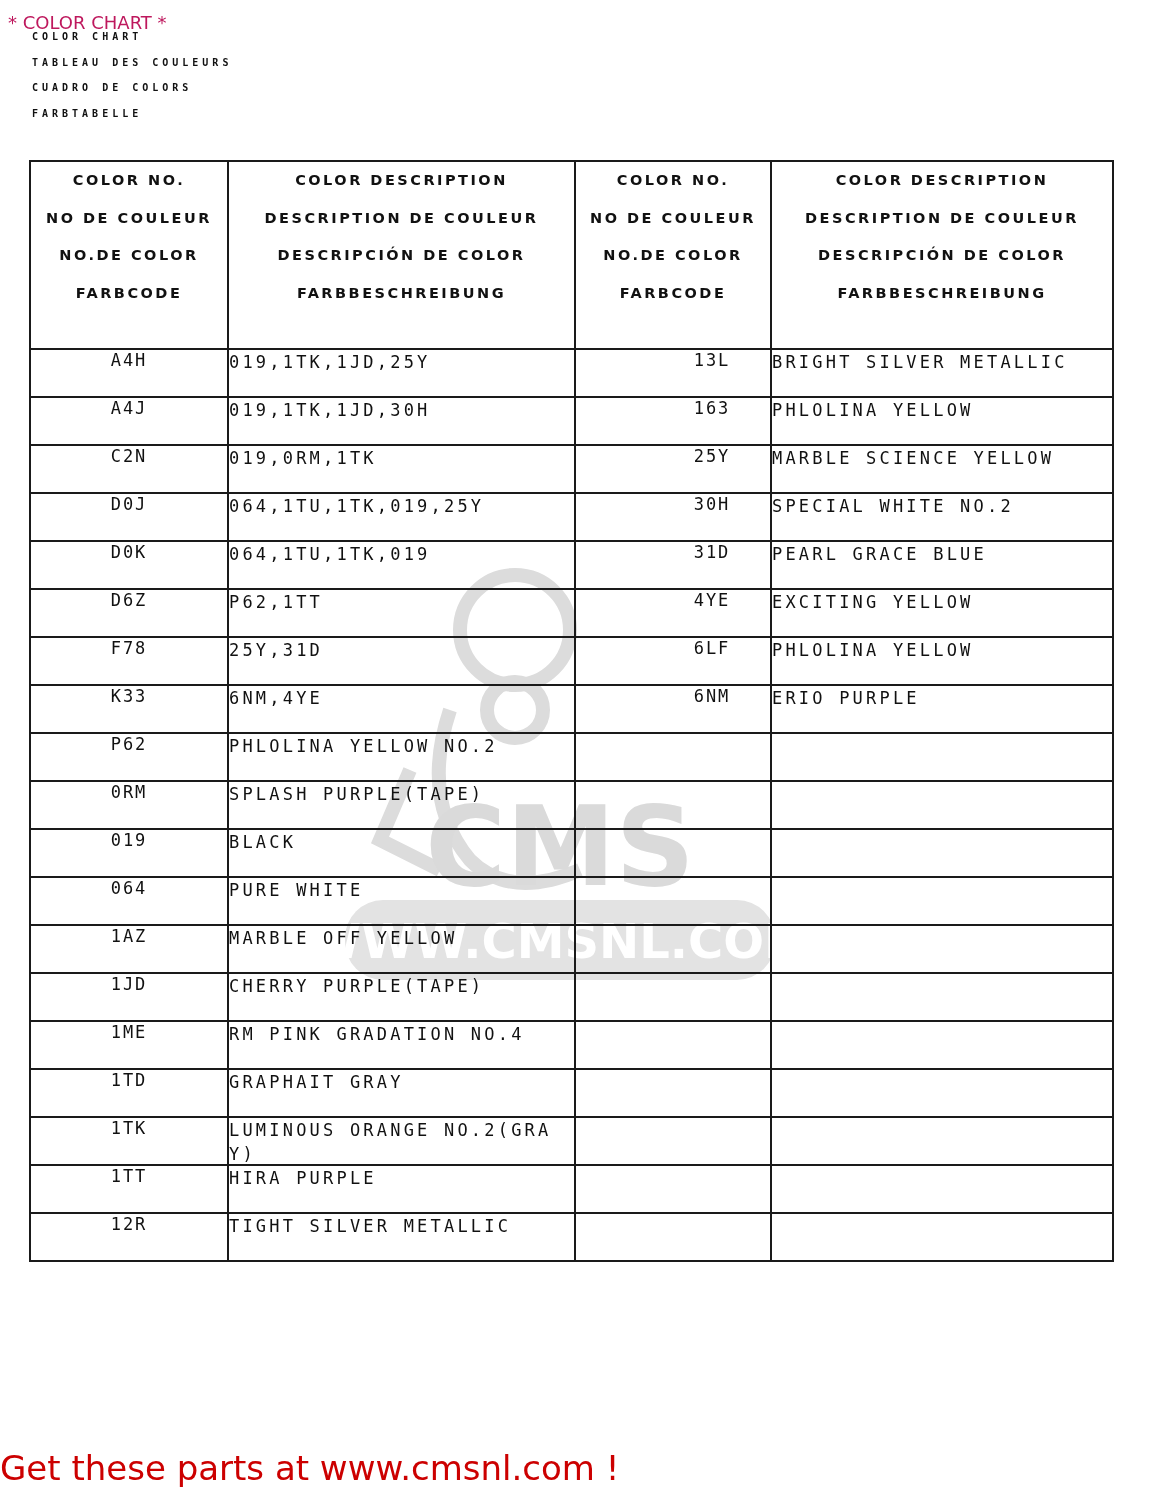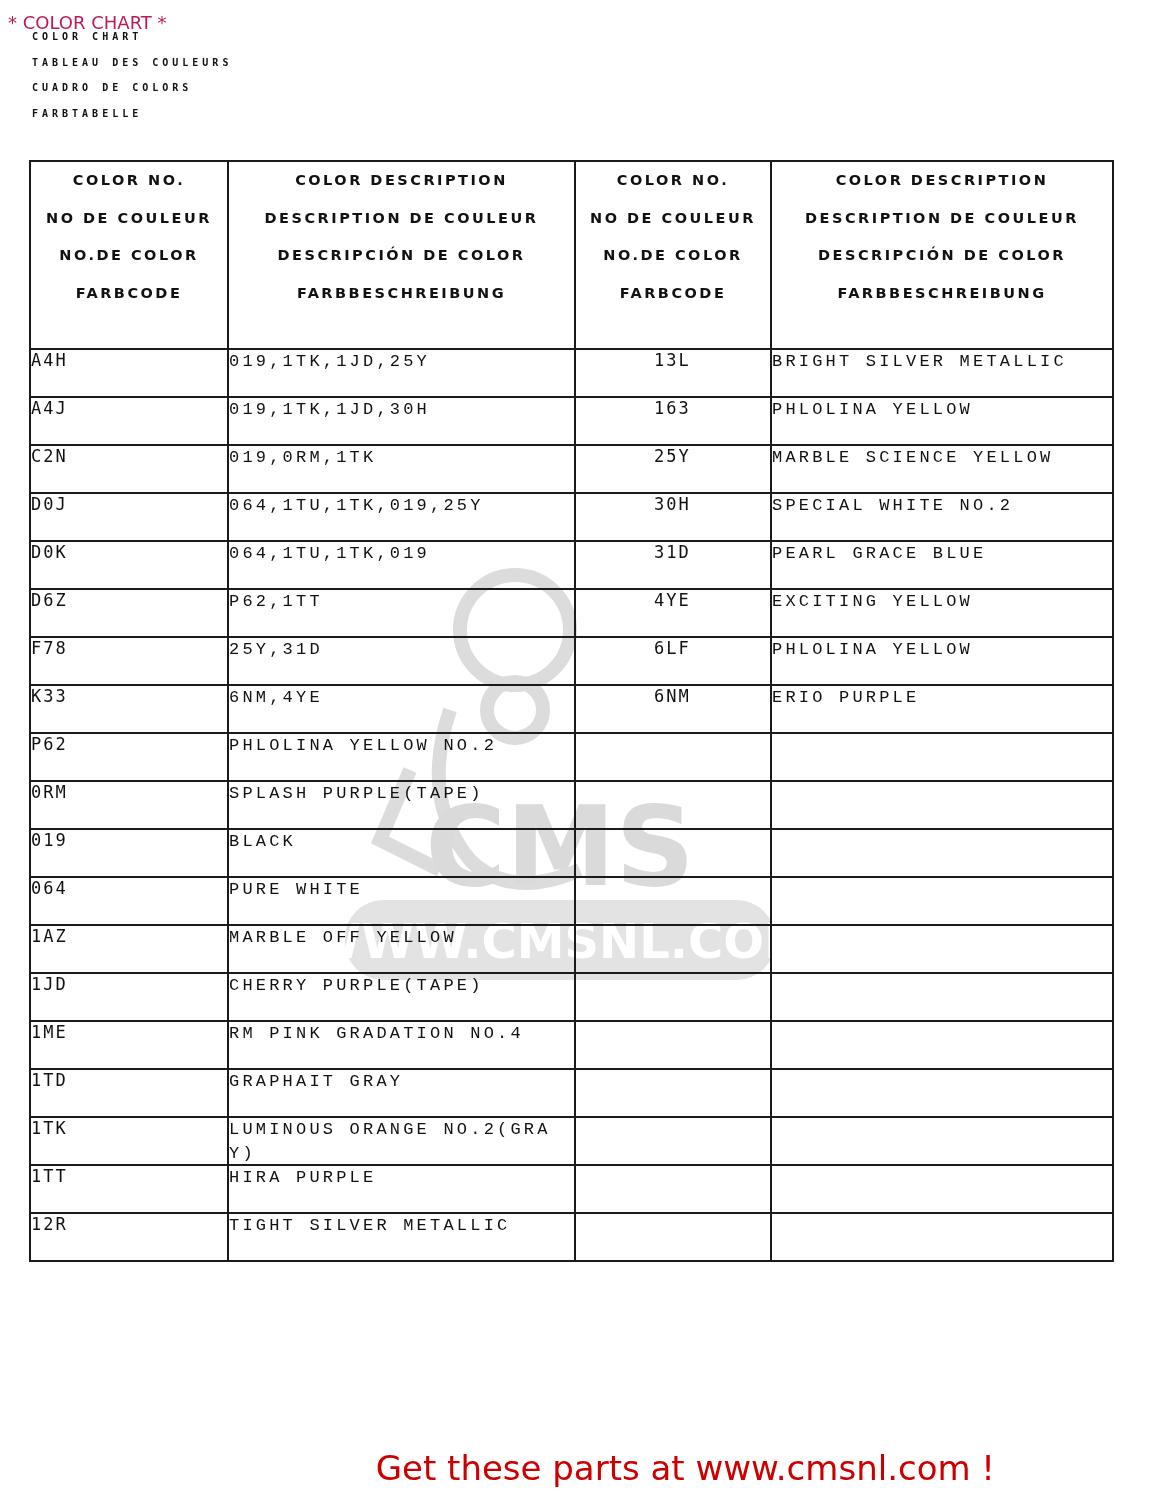--- a/index.html
+++ b/index.html
@@ -36,27 +36,27 @@
     table.chart td, table.chart th {
       border: 2px solid #1a1a1a; vertical-align: top; padding: 0; background: transparent;
     }
     th.hdr {
       height: 186px; text-align: center; font-weight: bold;
       font-family: "DejaVu Sans", sans-serif; font-size: 14.5px; letter-spacing: 2.5px;
       line-height: 37.5px; padding: 20px 0 0 10px;
     }
     th.hdr div { white-space: nowrap; }
     td { height: 46px; }
-    td.code { padding: 8px 0 0 80px; letter-spacing: 2px; }
+    td.code { padding: 8px 0 0 80px; letter-spacing: 2px; text-align: center; }
     td.code.r { padding-left: 78px; }
-    td.desc { padding: 8px 6px 0 16px; letter-spacing: 3.2px; line-height: 24px; word-break: break-all; font-family: Liberation Mono, monospace; }
+    td.desc { padding: 8px 6px 0 16px; letter-spacing: 3.2px; line-height: 24px; word-break: break-all; }
     td .cell { display: block; overflow: hidden; max-height: 44px; }
 
     .footer {
-      position: absolute; left: 0; top: 1448px; width: 995px; text-align: right;
+      position: absolute; left: 0; top: 1448px; width: 995px; text-align: left;
       font-family: "DejaVu Sans", sans-serif; font-size: 34px; color: #cc0000; z-index: 3;
     }
   </style>
 </head>
 <body>
 
 <div class="overlay-title">* COLOR CHART *</div>
 
 <div class="titles">
   <div>COLOR CHART</div>

